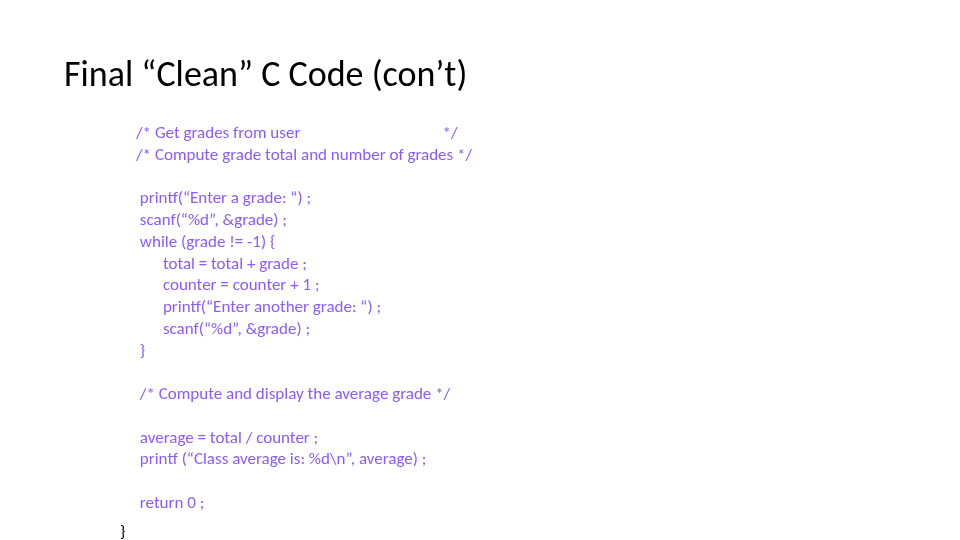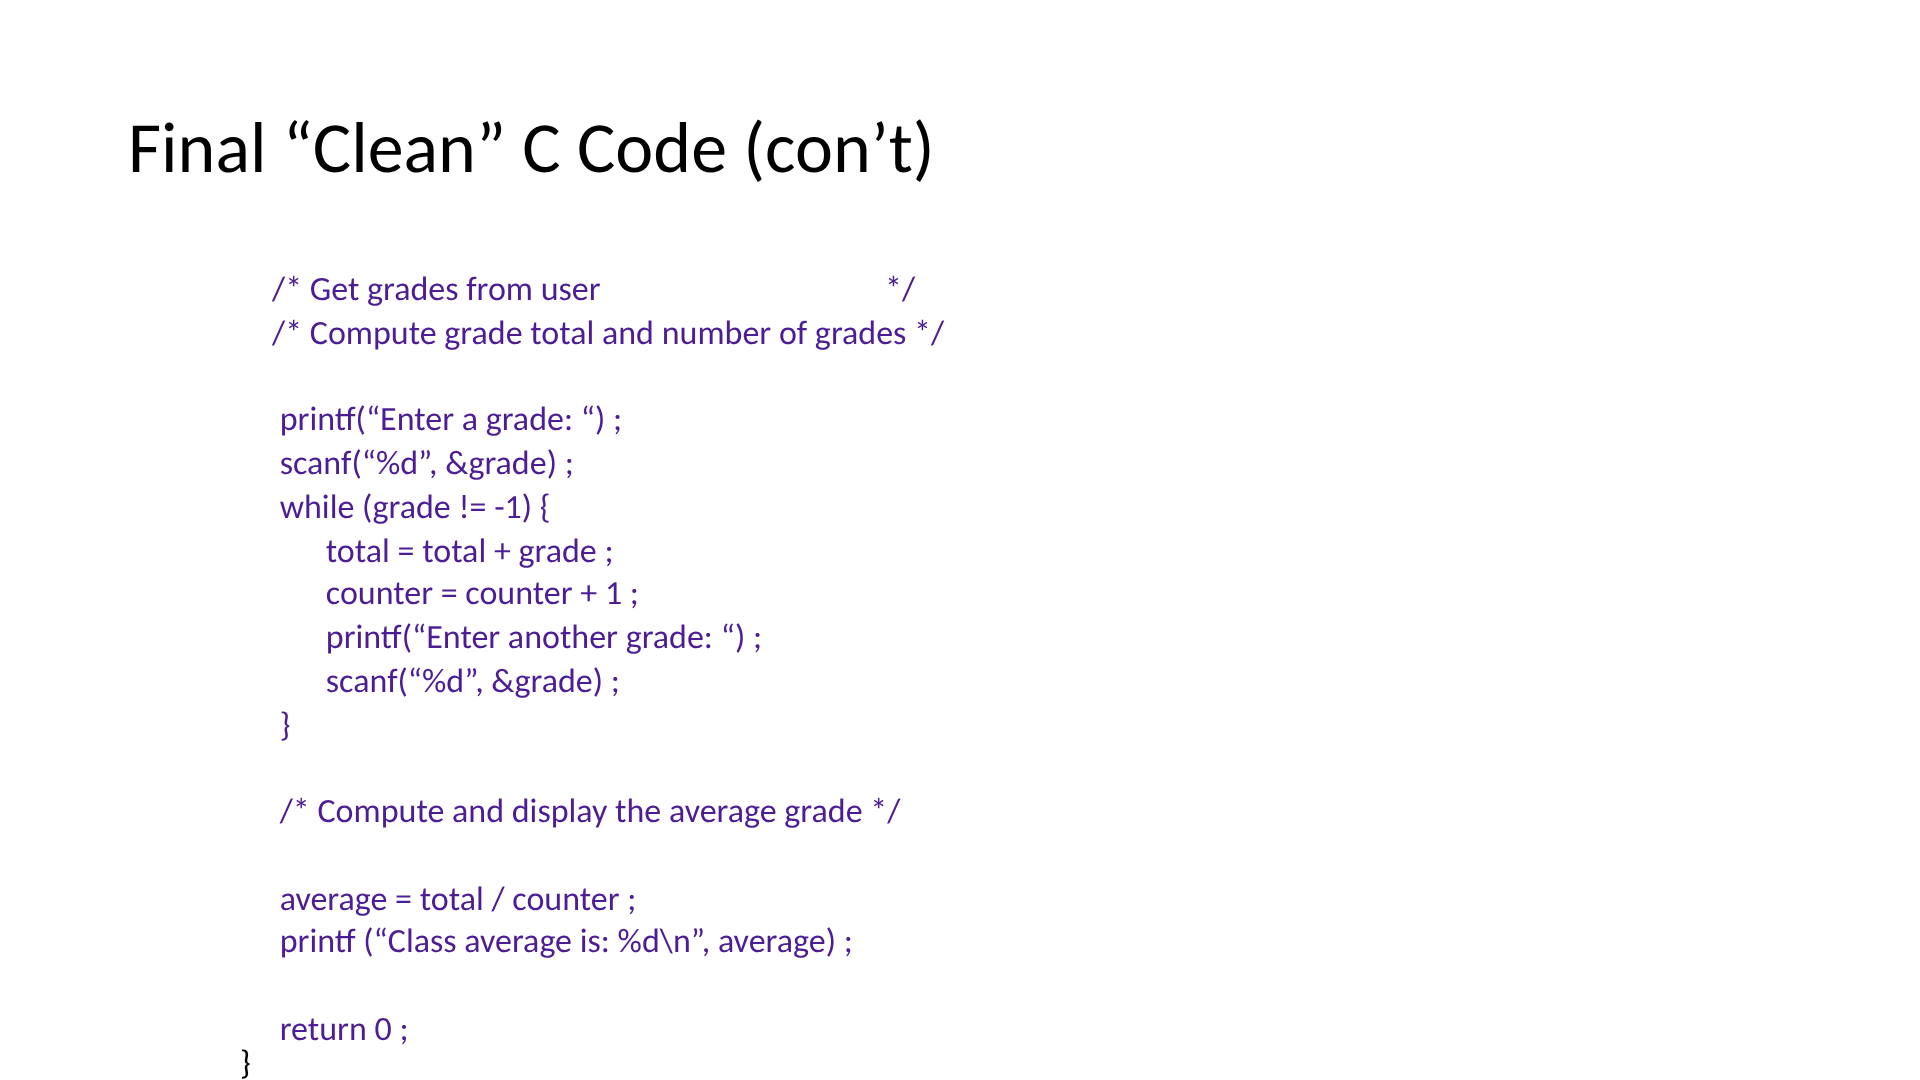--- a/index.html
+++ b/index.html
@@ -23,24 +23,24 @@
     left: 64px;
     top: 52px;
     font-size: 36px;
     font-weight: 400;
     color: #000000;
     letter-spacing: 0px;
   }
   .body {
     position: absolute;
     left: 136px;
-    top: 134px;
+    top: 122px;
     font-size: 17px;
     line-height: 1.28;
-    color: #4c1d95;
+    color: #8b5cf6;
     white-space: pre;
   }
   .brace {
     position: absolute;
     left: 120px;
     bottom: -2px;
     font-size: 17px;
   }
 </style>
 </head>

